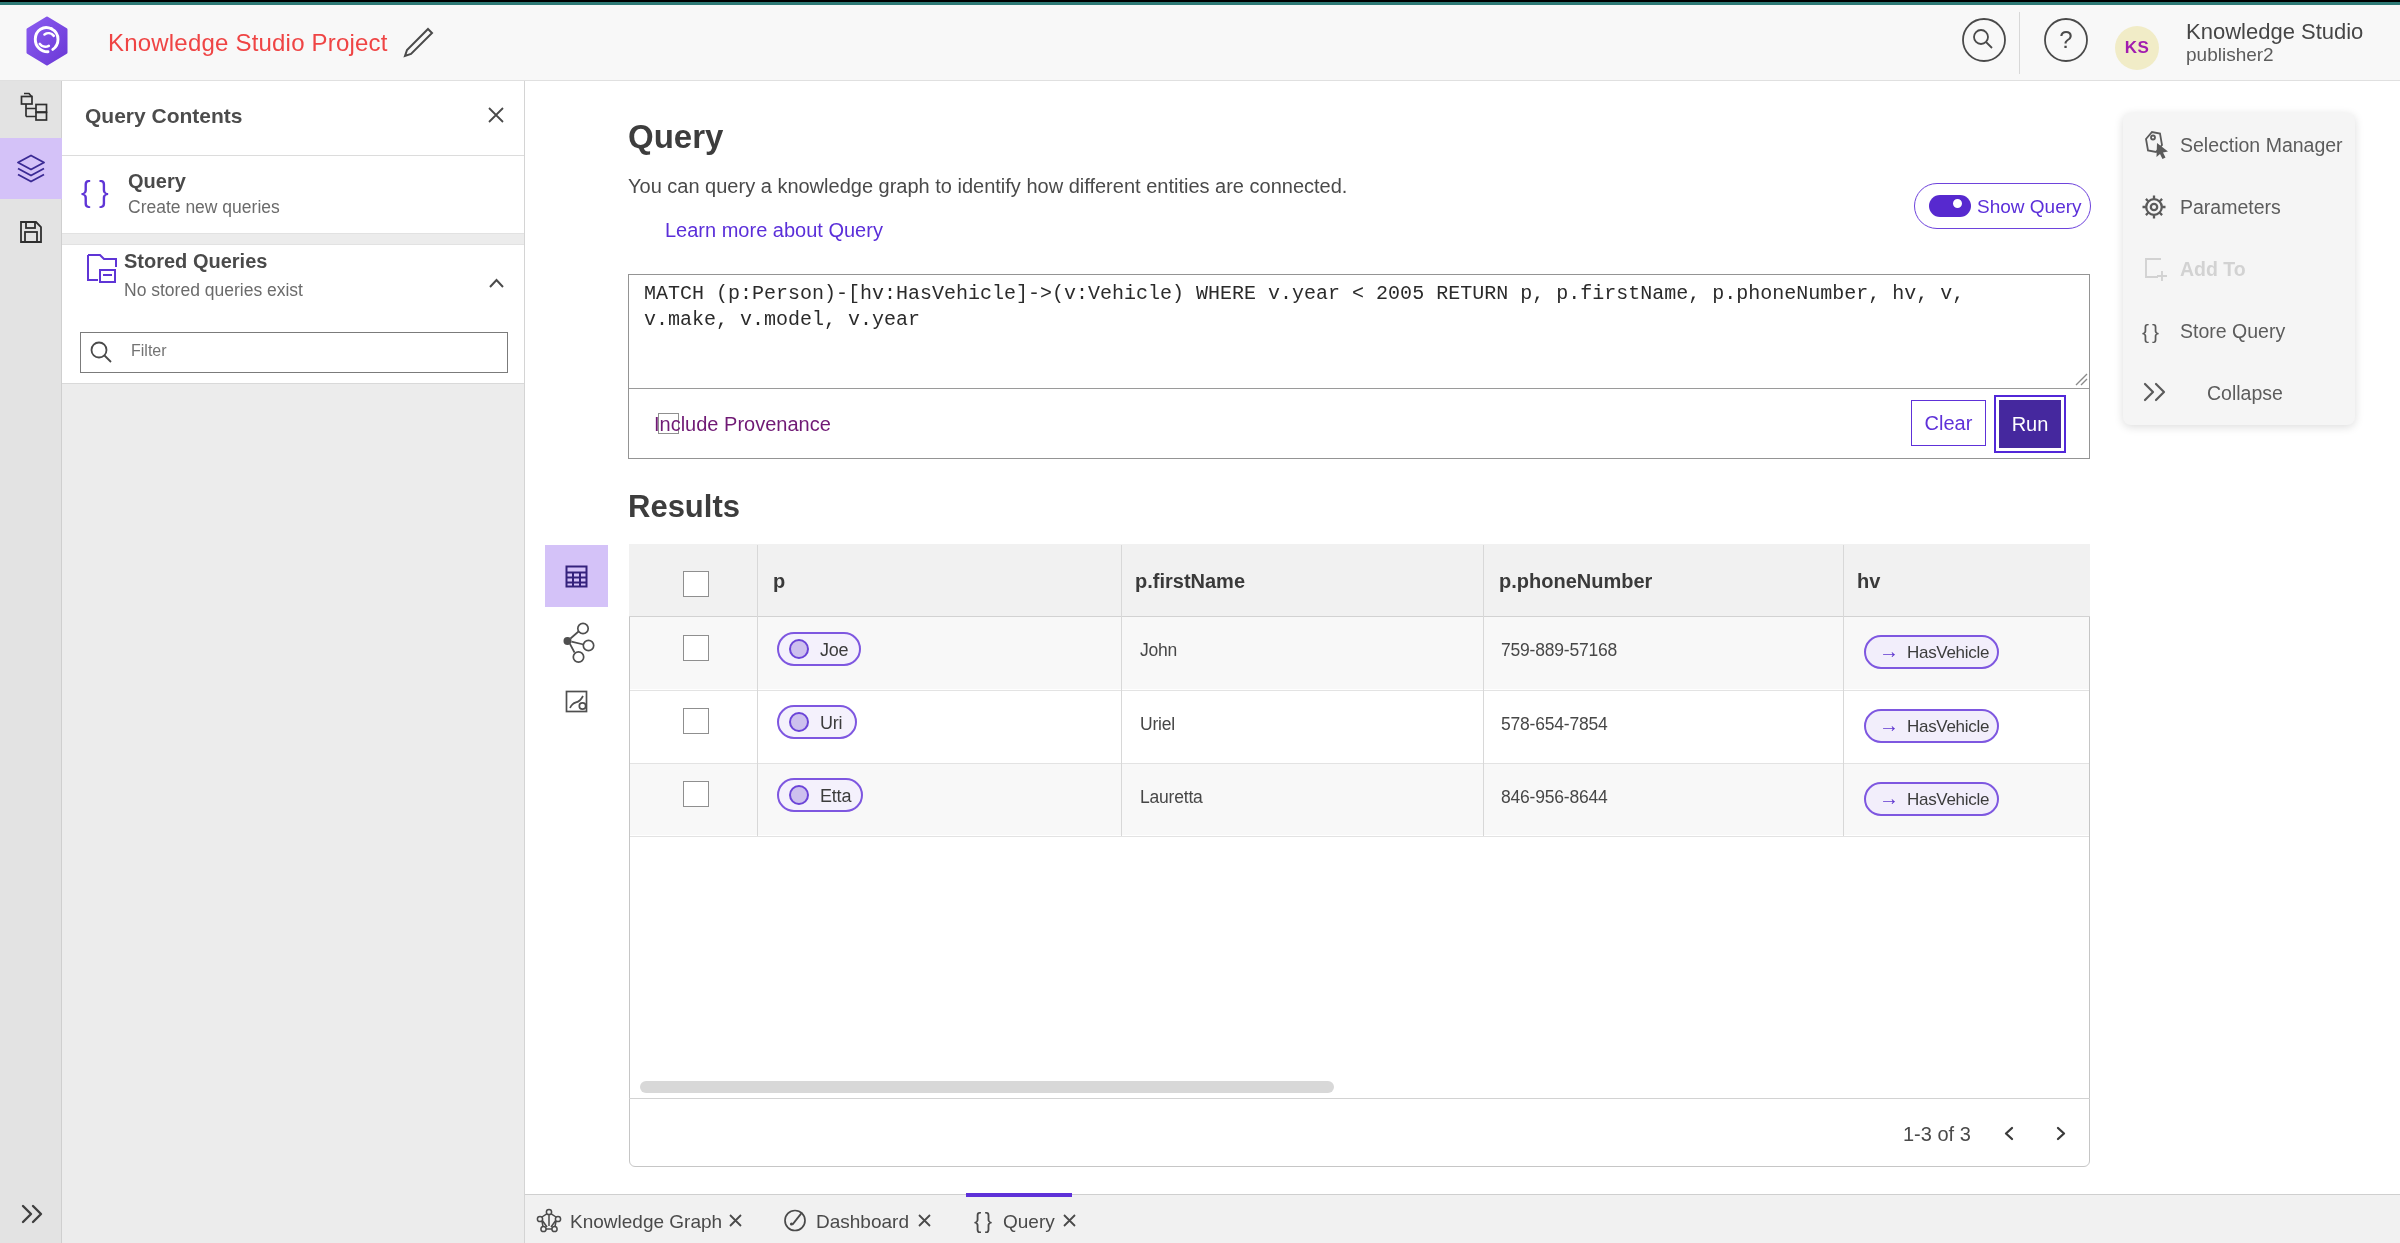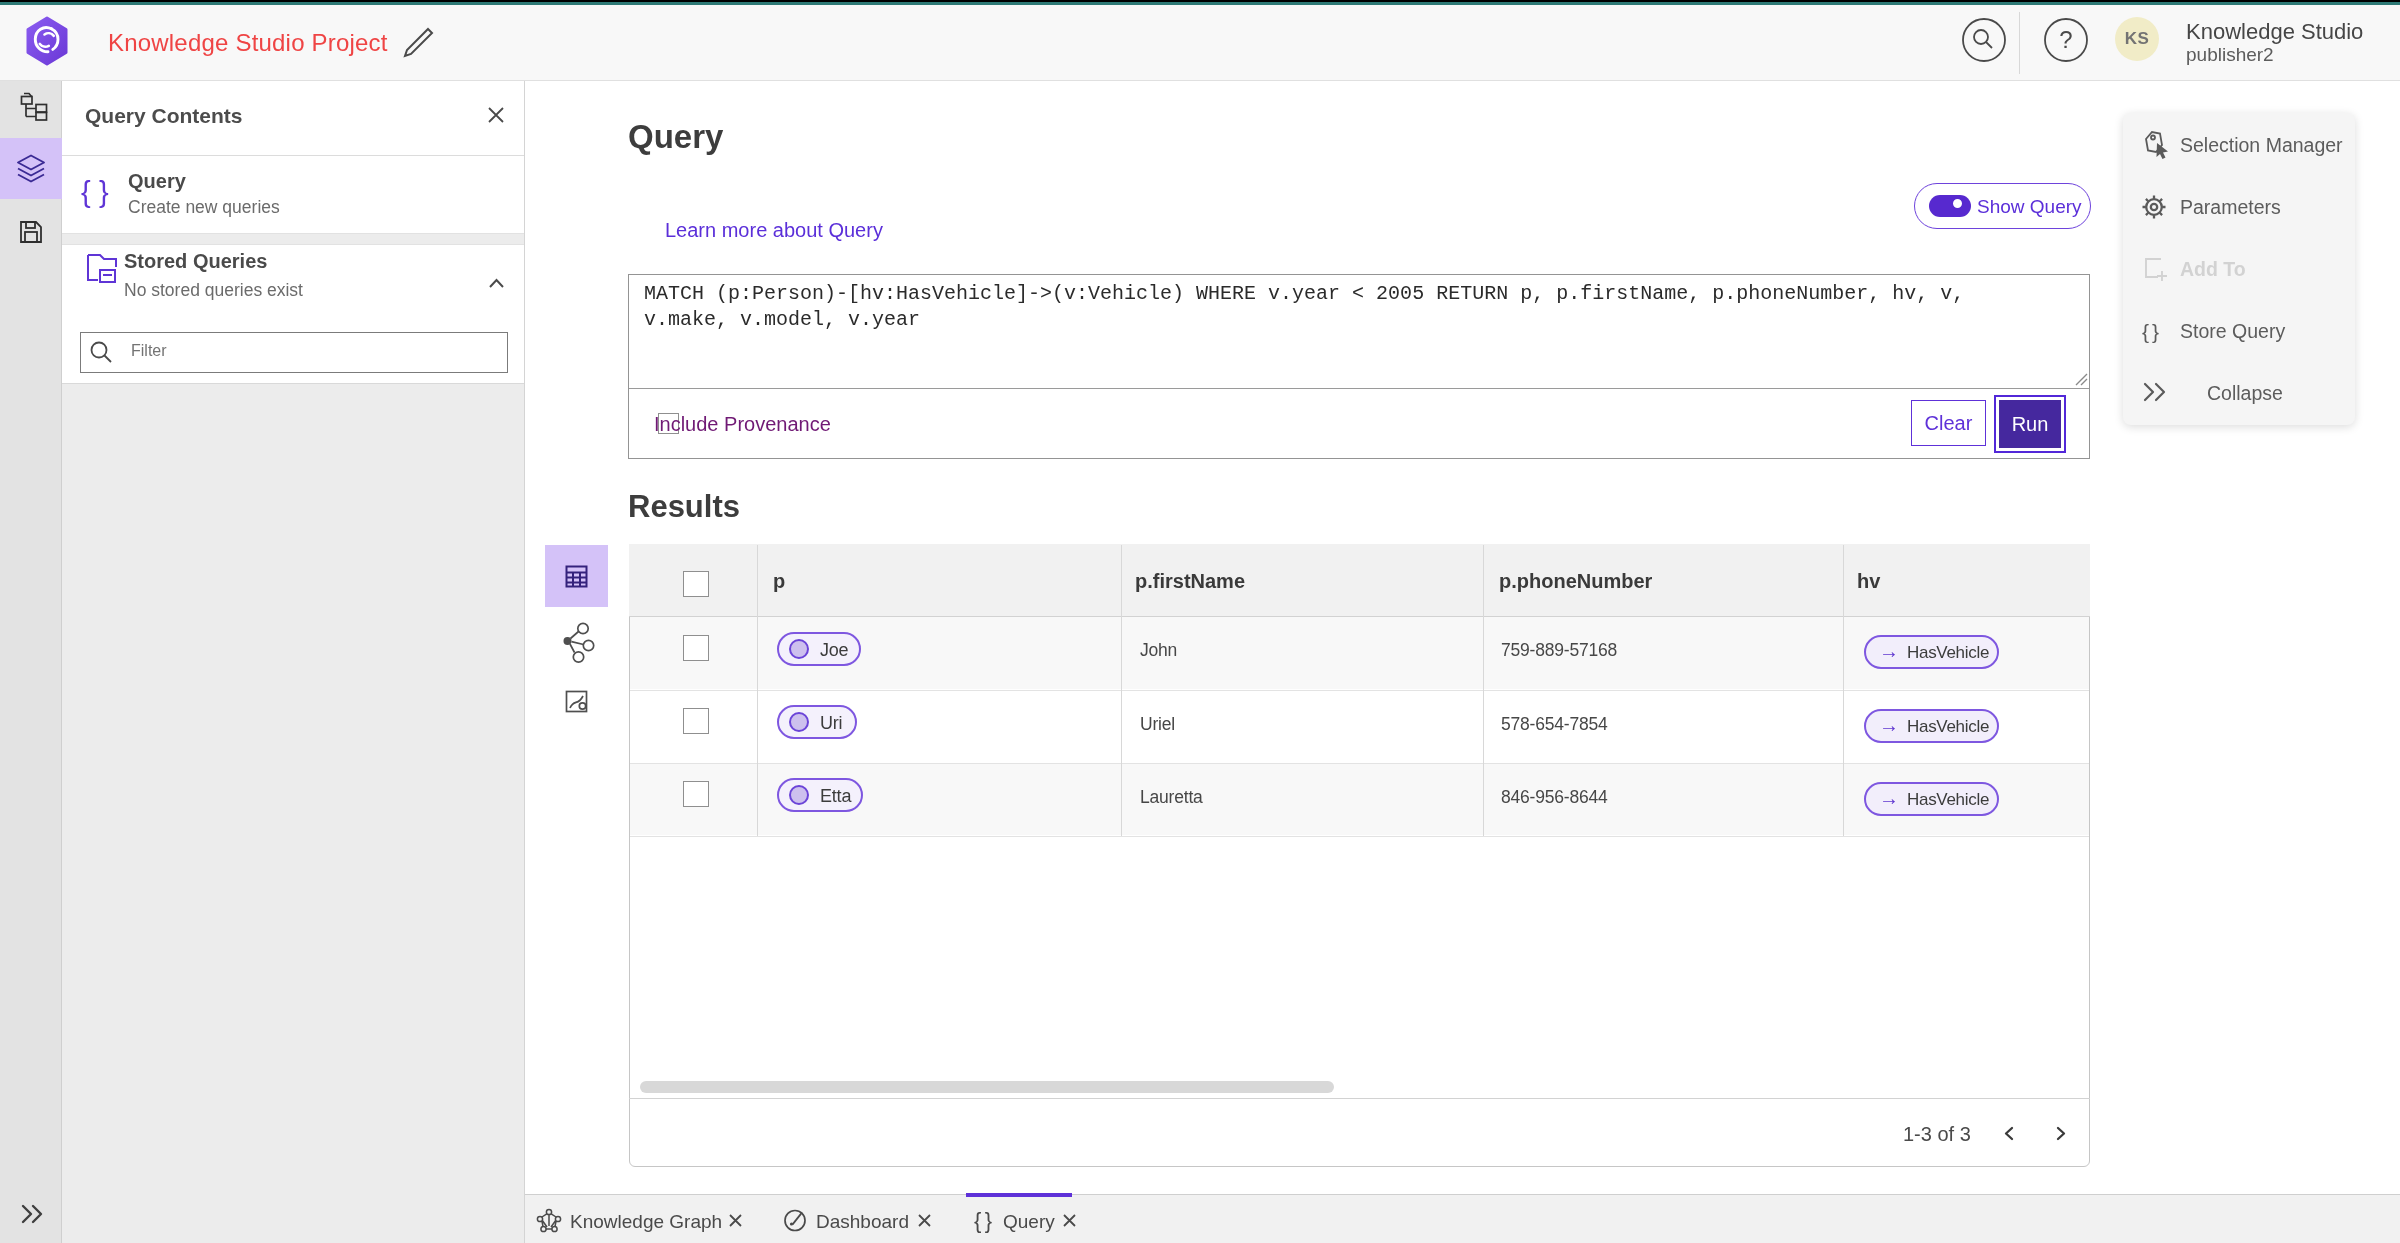--- a/index.html
+++ b/index.html
@@ -6,21 +6,21 @@
   html,body { width:2400px; height:1243px; font-family:"Liberation Sans", sans-serif; background:#fff; overflow:hidden; }
   .abs { position:absolute; }
   #stage { position:relative; width:2400px; height:1243px; }
 
   
   #topblack { left:0; top:0; width:2400px; height:2px; background:#000; }
   #topteal  { left:0; top:2px; width:2400px; height:2.5px; background:#2e7a76; }
   #header   { left:0; top:4.5px; width:2400px; height:76.5px; background:#f8f8f8; border-bottom:1px solid #e0e0e0; }
   #htitle   { left:108px; top:29px; font-size:24px; color:#ef4444; letter-spacing:0.2px; }
   #hsep     { left:2019px; top:12px; width:1px; height:62px; background:#d8d8d8; }
-  #avatar   { left:2115px; top:17px; width:44px; height:44px; border-radius:50%; background:#f1ecc7; color:#737373; font-size:17px; font-weight:700; text-align:center; line-height:44px; letter-spacing:0.5px;}
+  #avatar   { left:2115px; top:26px; width:44px; height:44px; border-radius:50%; background:#f1ecc7; color:#a21caf; font-size:17px; font-weight:700; text-align:center; line-height:44px; letter-spacing:0.5px;}
   #uname    { left:2186px; top:19px; font-size:22px; color:#464646; }
   #urole    { left:2186px; top:44px; font-size:19px; color:#5c5c5c; }
 
   
   #rail { left:0; top:81px; width:62px; height:1162px; background:#e3e3e3; border-right:1px solid #cfcfcf; }
   #railsel { left:0; top:138px; width:62px; height:61px; background:#d4c2f8; }
 
   
   #panel { left:62px; top:81px; width:463px; height:1162px; background:#ececec; border-right:1px solid #d4d4d4; }
   #panelwhite { left:62px; top:81px; width:462px; height:303px; background:#fff; border-bottom:1px solid #d9d9d9; }
@@ -110,20 +110,21 @@
   <div class="abs" id="qitem-title">Query</div>
   <div class="abs" id="qitem-sub">Create new queries</div>
   <div class="abs" id="grayband"></div>
   <div class="abs" id="sq-title">Stored Queries</div>
   <div class="abs" id="sq-sub">No stored queries exist</div>
   <div class="abs" id="filterbox"></div>
   <div class="abs" id="filterph">Filter</div>
 
   <div class="abs" id="main"></div>
   <div class="abs" id="qhead">Query</div>
+  <div class="abs" id="qdesc">You can query a knowledge graph to identify how different entities are connected.</div>
   <div class="abs" id="qlink">Learn more about Query</div>
   <div class="abs" id="togglepill"></div>
   <div class="abs" id="togglebg"></div>
   <div class="abs" id="toggleknob"></div>
   <div class="abs" id="togglelabel">Show Query</div>
 
   <div class="abs" id="qbox"></div>
   <div class="abs" id="qtext">MATCH (p:Person)-[hv:HasVehicle]-&gt;(v:Vehicle) WHERE v.year &lt; 2005 RETURN p, p.firstName, p.phoneNumber, hv, v,
 v.make, v.model, v.year</div>
   <div class="abs" id="qboxdiv"></div>

